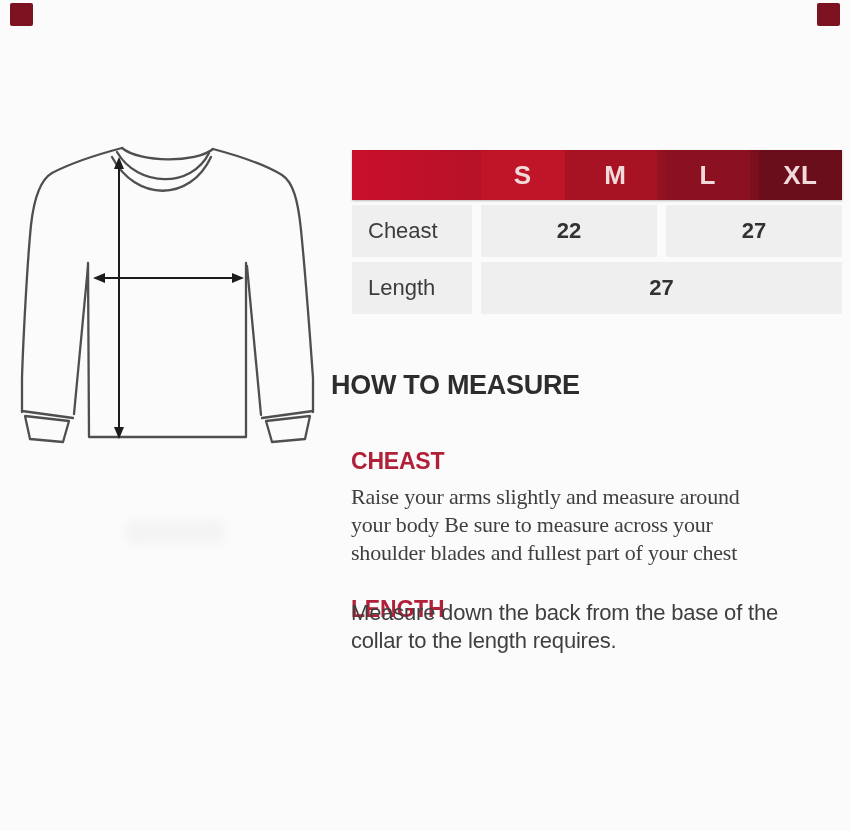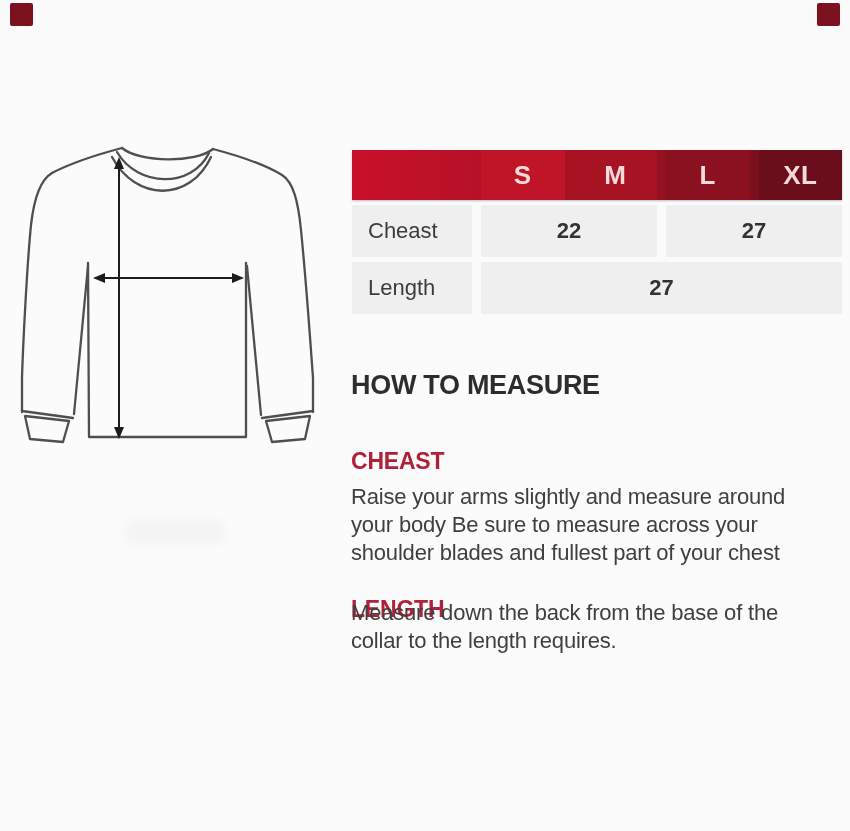--- a/index.html
+++ b/index.html
@@ -30,29 +30,29 @@
   .trow{display:flex; gap:9px; height:52px; margin-top:5px;}
   .trow:first-of-type{margin-top:4px;}
   .trow .cell{background:#efeff0; display:flex; align-items:center; justify-content:center;
               font-size:22px; font-weight:bold; color:#323232;}
   .cell.label{width:120px; flex:none; justify-content:flex-start; padding-left:16px;
               box-sizing:border-box; font-weight:normal; color:#3c3c3c;}
   .thead .cell.label{background:transparent;}
   .cell.val{flex:1;}
 
   
-  .hm-title{position:absolute; left:351px; top:370px; margin:0; font-size:27px; line-height:1.15;
+  .hm-title{position:absolute; left:331px; top:370px; margin:0; font-size:27px; line-height:1.15;
             font-weight:bold; color:#2d2d2d; letter-spacing:-0.3px;}
   .sec-heading{position:absolute; left:351px; margin:0; font-size:23px; line-height:1.1;
                font-weight:bold; color:#b02038; letter-spacing:-0.2px;}
   .sec-heading.cheast{top:449px;}
   .sec-heading.length{top:597px;}
   .sec-body{position:absolute; left:351px; margin:0; width:485px; font-size:22px;
             line-height:28px; color:#3f3f3f; white-space:pre-line; letter-spacing:-0.2px;}
-  .sec-body.cheast{top:483px;}
+  .sec-body.cheast{top:483px;font-family:Liberation Serif, serif;}
   .sec-body.length{top:599px;}
 </style>
 </head>
 <body>
 
 <div class="page">
 
   <div class="corner corner-left"></div>
   <div class="corner corner-right"></div>
   <div class="smudge"></div>

